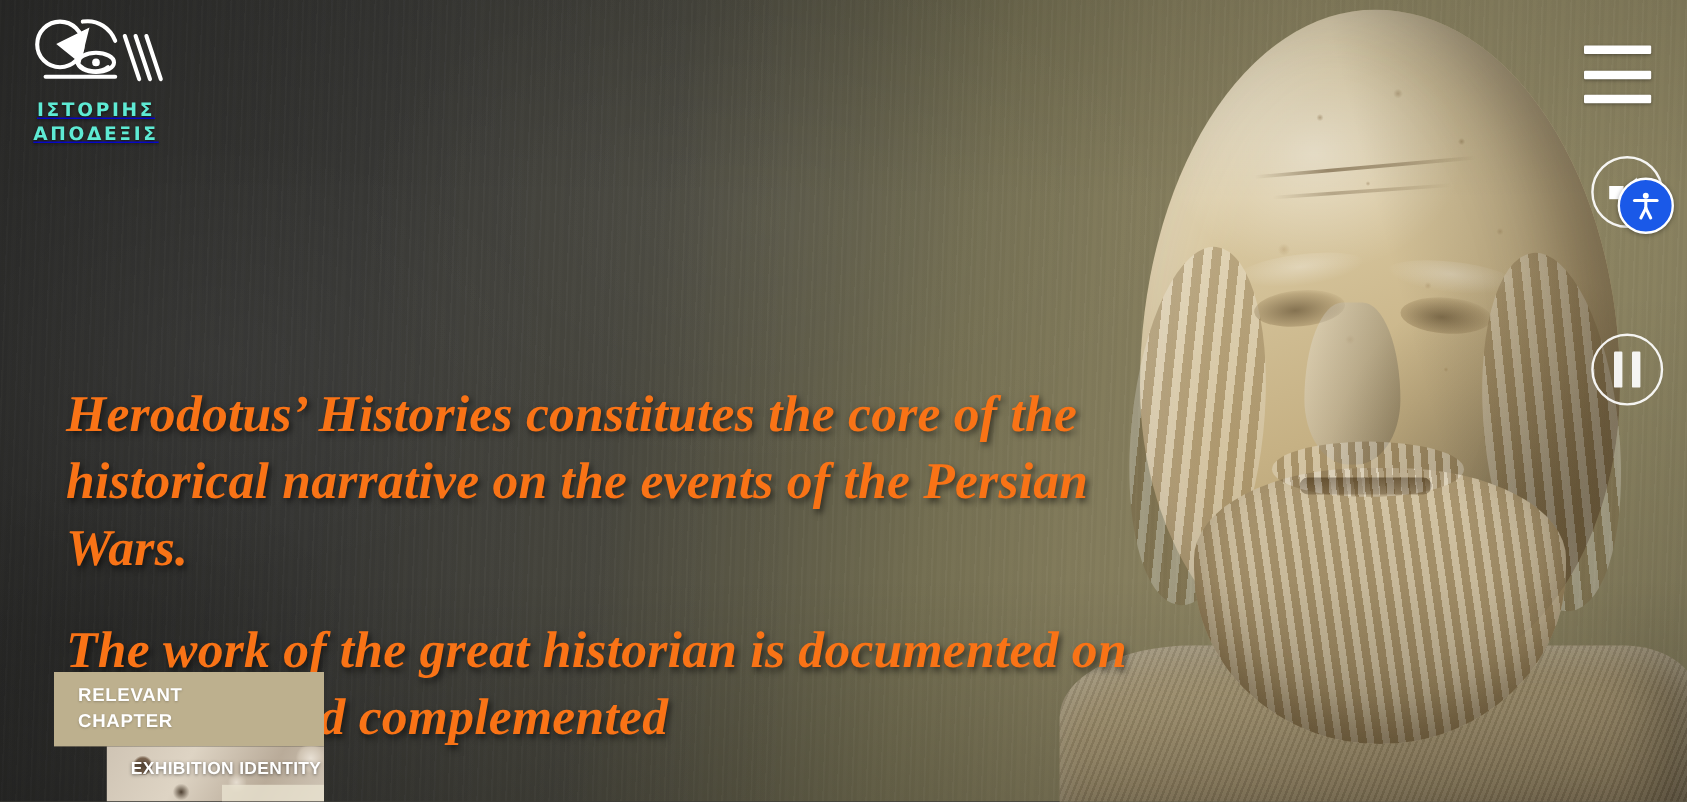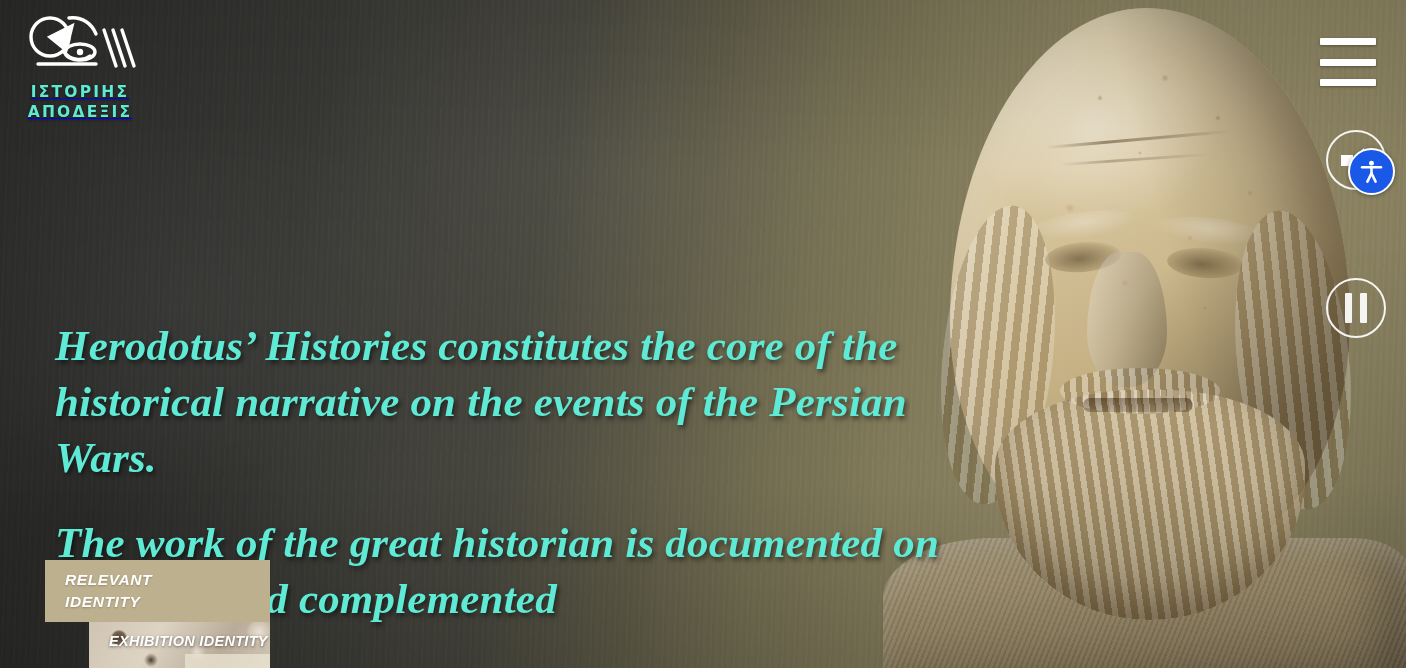--- a/index.html
+++ b/index.html
@@ -219,32 +219,31 @@
     display:flex; align-items:center; justify-content:center;
     cursor:pointer;
     box-shadow:0 1px 4px rgba(0,0,0,.35);
   }
 
   
   .hero-text {
     position:absolute; left:55px; top:318px; width:900px;
     font-family:"Liberation Serif", serif;
     font-style:italic; font-weight:700;
-    color:#5eead4;
+    color:#f97316;
     font-size:43px; line-height:56px;
     letter-spacing:.2px;
     text-shadow:2px 3px 5px rgba(0,0,0,.55);
   }
   .hero-text .para2 { margin-top:29px; }
 
   
   .chapter-card {
     position:absolute; left:45px; top:560px; width:225px; height:108px;
     overflow:hidden;
-    font-style:italic;
   }
   .chapter-head {
     height:62px; background:#bdb08e;
     padding:9px 0 0 20px;
     color:#ffffff; font-size:15.5px; font-weight:700;
     letter-spacing:.6px; line-height:22px;
     text-shadow:0 1px 2px rgba(0,0,0,.22);
   }
   .chapter-body {
     position:relative; height:56px;
@@ -351,21 +350,21 @@
   </div>
 
   <div class="hero-text">
     <div class="para1">Herodotus’ Histories constitutes the core of the historical narrative on the events of the Persian Wars.</div>
     <div class="para2">The work of the great historian is documented on research and complemented</div>
   </div>
 
   <div class="chapter-card">
     <div class="chapter-head">
       <div>RELEVANT</div>
-      <div>IDENTITY</div>
+      <div>CHAPTER</div>
     </div>
     <div class="chapter-body">
       <div class="label">EXHIBITION IDENTITY</div>
       <div class="swatch"></div>
     </div>
   </div>
 
 </div>
 
 </body></html>

